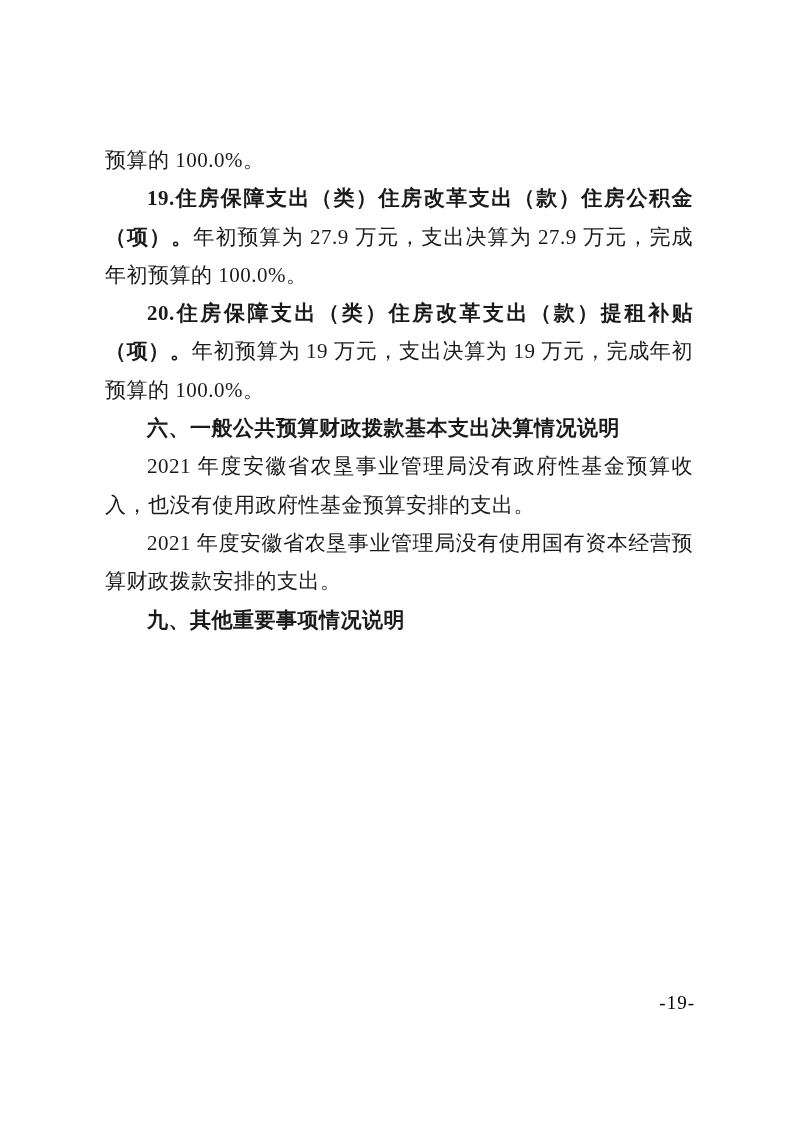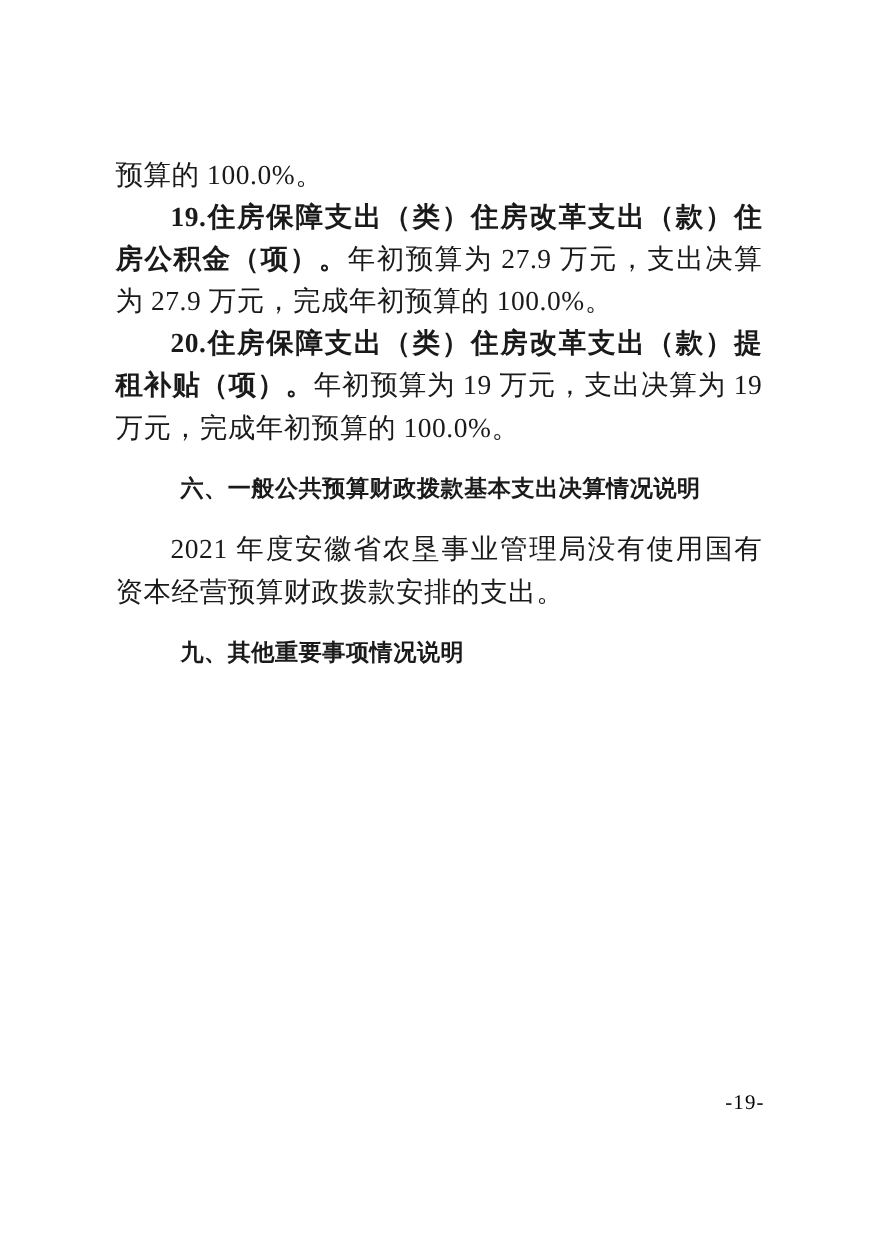--- a/index.html
+++ b/index.html
@@ -17,34 +17,34 @@
     color: #1a1a1a;
   }
   .content {
     position: absolute;
     left: 105px;
     top: 141px;
     width: 588px;
   }
   .para {
     margin: 0;
-    font-size: 25px;
+    font-size: 21px;
     line-height: 38.3px;
     text-align: justify;
     text-justify: inter-ideograph;
     letter-spacing: 0.5px;
   }
   .para.indent {
     text-indent: 2em;
   }
   .para .lead-bold {
     font-weight: 700;
   }
   .heading {
-    margin: 17px;
+    margin: 0;
     font-family: "Liberation Sans", "DejaVu Sans", sans-serif;
     font-weight: 700;
     font-size: 21px;
     line-height: 38.3px;
     text-indent: 2em;
     letter-spacing: 0.5px;
   }
   .page-number {
     position: absolute;
     right: 99px;
@@ -65,20 +65,21 @@
     <p class="para">预算的 100.0%。</p>
 
     <p class="para indent"><span class="lead-bold">19.住房保障支出（类）住房改革支出（款）住房公积金（项）。</span><span>年初预算为 27.9 万元，支出决算为 27.9 万元，完成年初预算的 100.0%。</span></p>
 
     <p class="para indent"><span class="lead-bold">20.住房保障支出（类）住房改革支出（款）提租补贴（项）。</span><span>年初预算为 19 万元，支出决算为 19 万元，完成年初预算的 100.0%。</span></p>
 
     <h2 class="heading">六、一般公共预算财政拨款基本支出决算情况说明</h2>
 
 
 
+    <p class="para indent">2021 年度安徽省农垦事业管理局没有政府性基金预算收入，也没有使用政府性基金预算安排的支出。</p>
 
 
     <p class="para indent">2021 年度安徽省农垦事业管理局没有使用国有资本经营预算财政拨款安排的支出。</p>
 
     <h2 class="heading">九、其他重要事项情况说明</h2>
 
   </div>
 
   <div class="page-number">-19-</div>
 </div>

